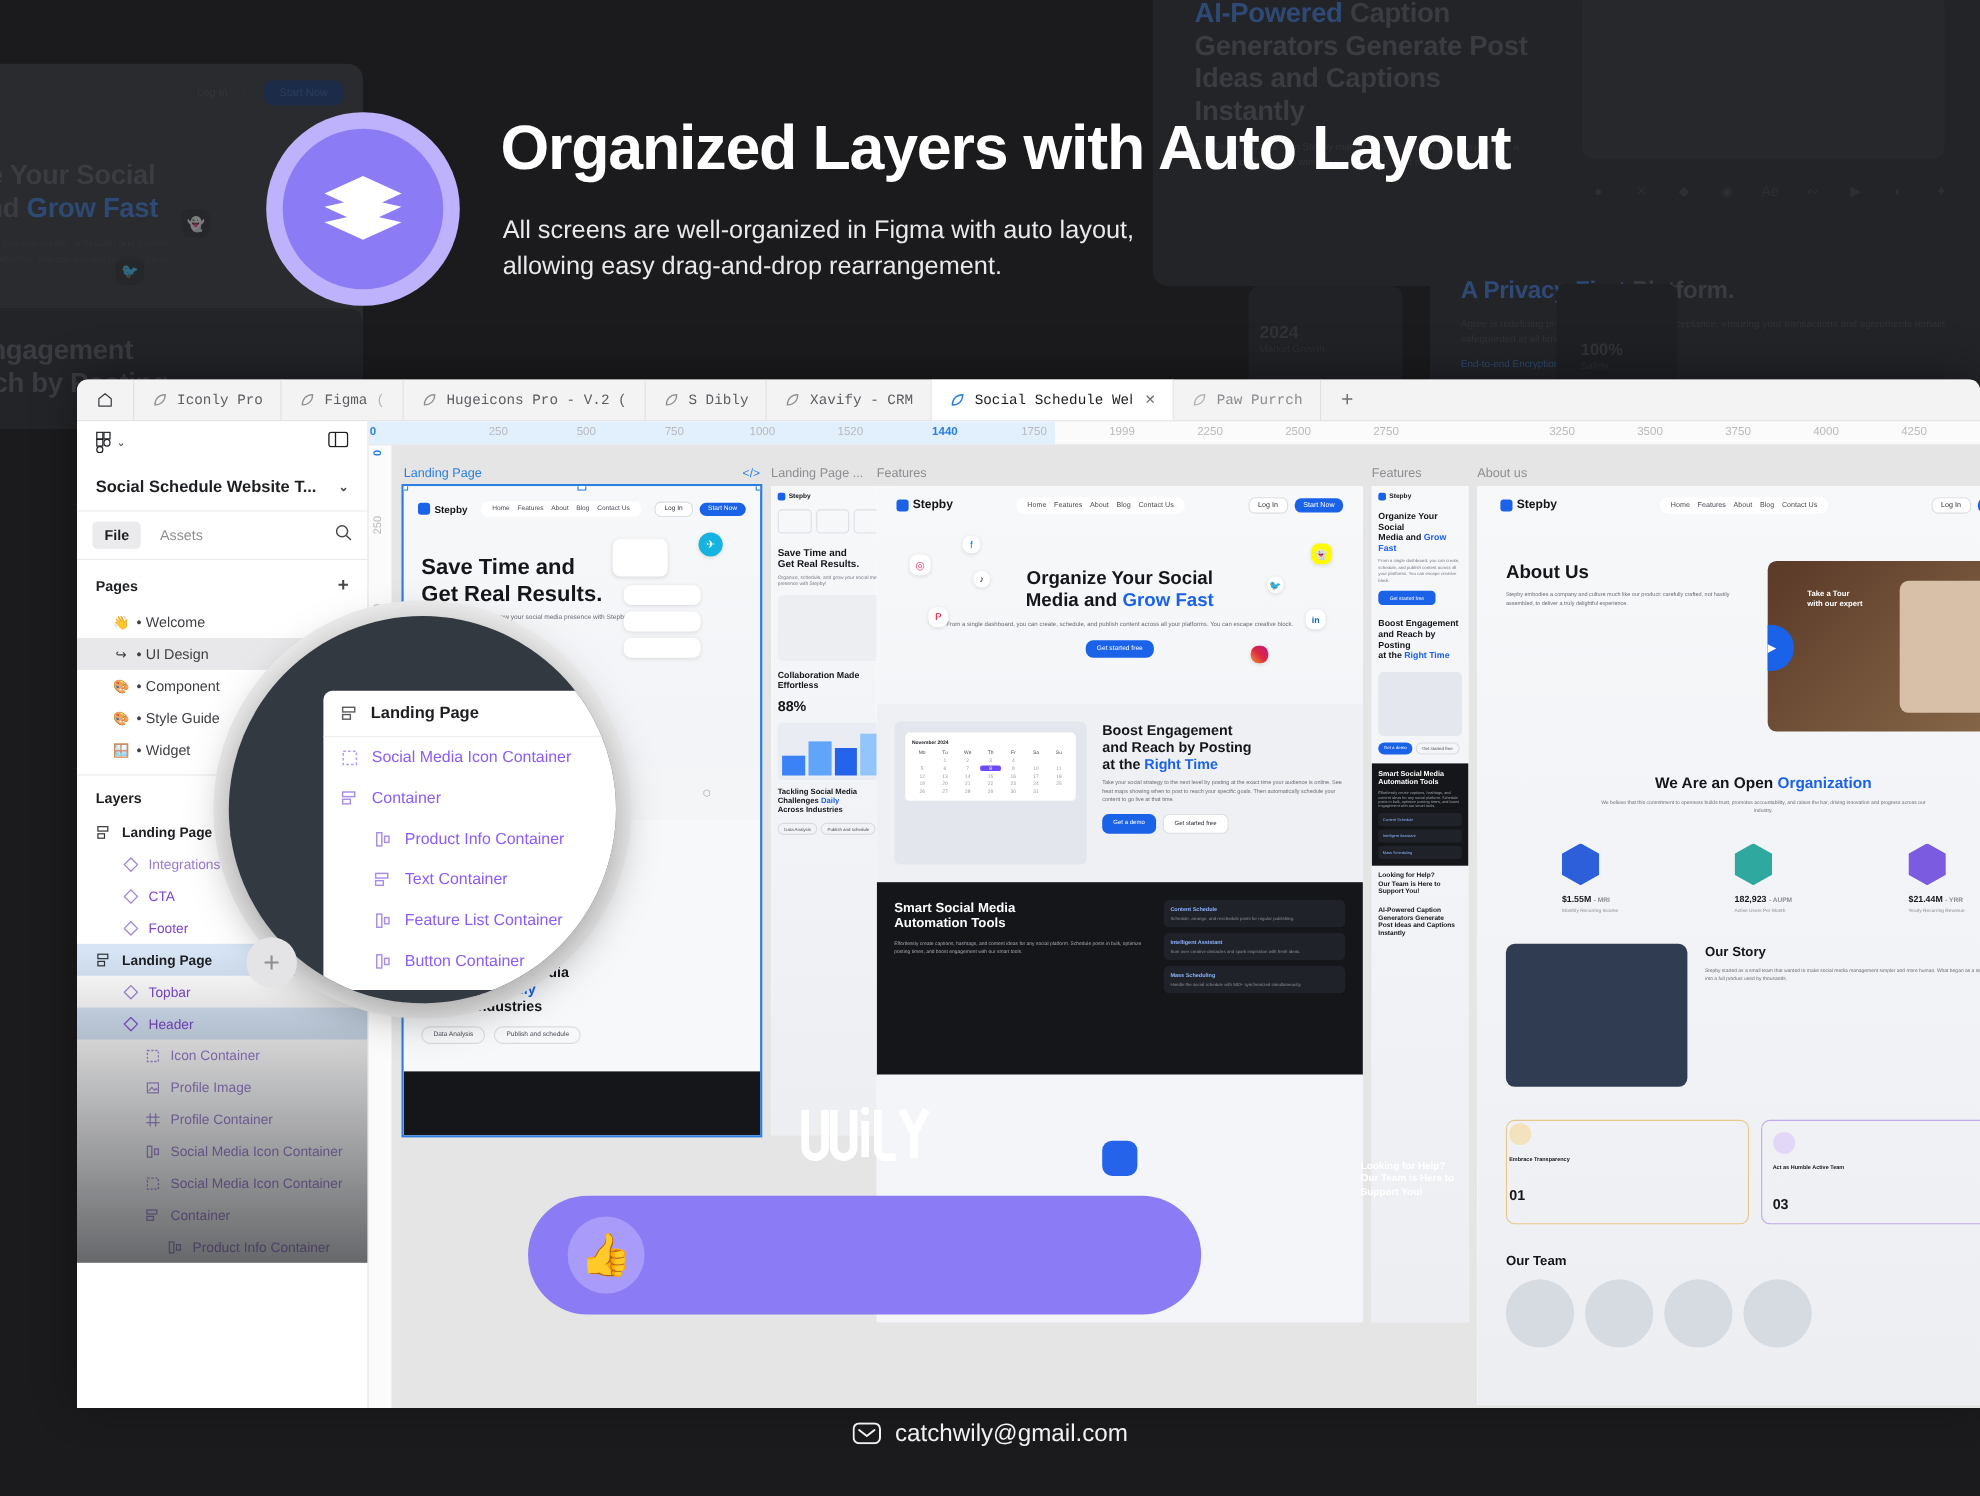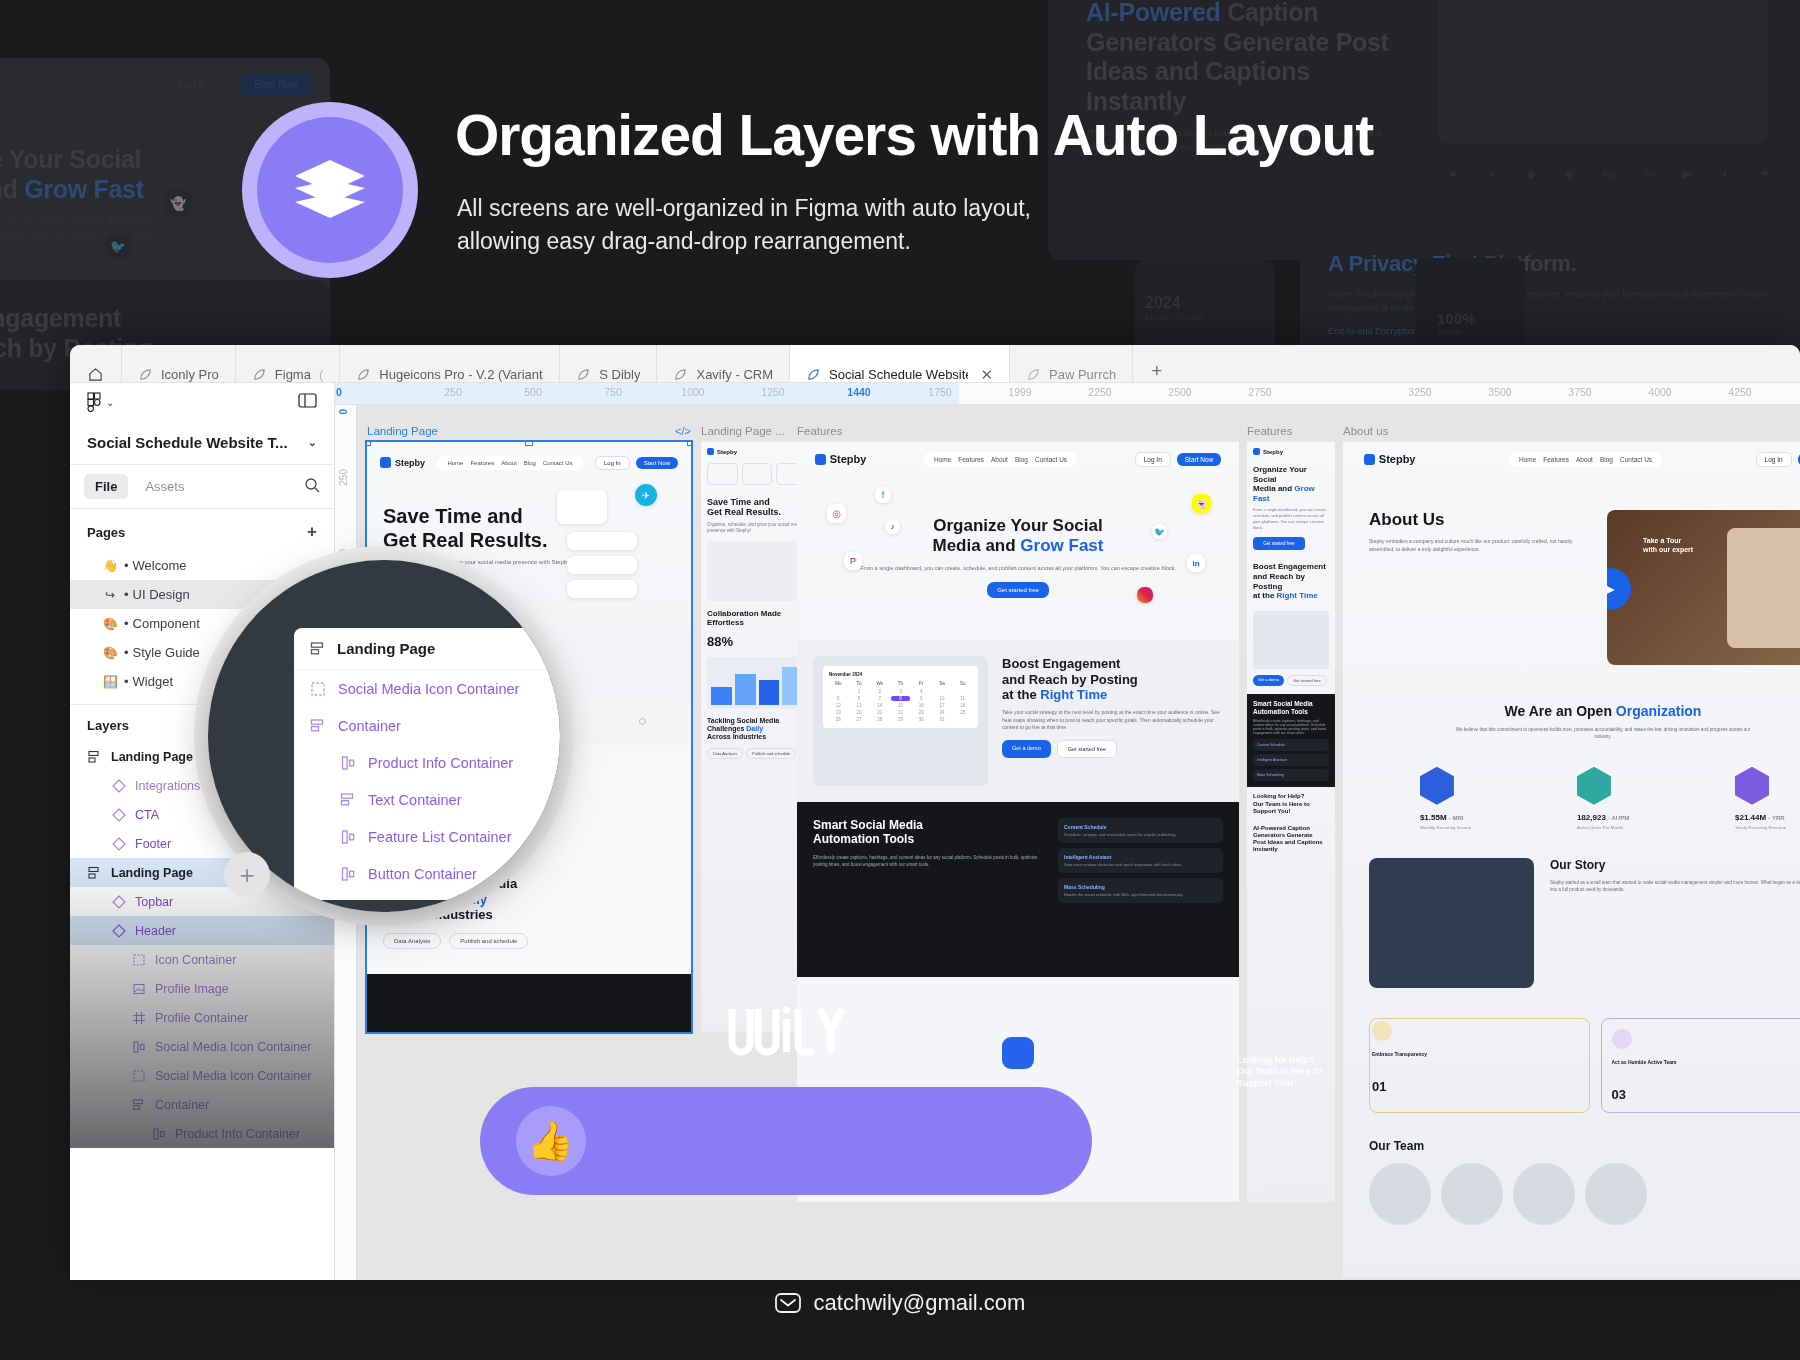--- a/index.html
+++ b/index.html
@@ -62,24 +62,25 @@
     background: #ffffff; border-radius: 10px 10px 0 0; overflow: hidden;
     z-index: 4; box-shadow: 0 -6px 40px rgba(0,0,0,.35);
   }
 
   
   .tabstrip {
     height: 38px; background: #f3f3f4; display: flex; align-items: stretch;
     border-bottom: 1px solid #e2e2e4;
   }
   .tab {
-    display: flex; align-items: flex-end; gap: 8px;
+    display: flex; align-items: center; gap: 8px;
     padding: 0 16px; font-size: 13px; color: #5b5d61;
     border-right: 1px solid #e0e0e2; white-space: nowrap; position: relative;
     max-width: 220px;
+    font-family: Liberation Mono, monospace;
   }
   .tab.home { padding: 0 18px; }
   .tab.active { background: #ffffff; color: #1c1d20; }
   .tab-label { overflow: hidden; text-overflow: clip; }
   .tab .tab-close { font-size: 15px; color:#6a6c70; margin-left: 4px; line-height: 1; }
   .tab.newtab { border-right: none; color: #6e7073; font-size: 19px; padding: 0 18px; }
   .fig-ico { width: 15px; height: 15px; flex: 0 0 15px; }
 
   
   .win-body { display: flex; height: 897px; }
@@ -540,21 +541,21 @@
     </div>
 
     <div class="canvas">
       <div class="ruler-h">
         <div class="seg-hl" style="left:0px; width:624px;"></div>
         <div class="rtick blue" style="left:4px;">0</div>
         <div class="rtick" style="left:118px;">250</div>
         <div class="rtick" style="left:198px;">500</div>
         <div class="rtick" style="left:278px;">750</div>
         <div class="rtick" style="left:358px;">1000</div>
-        <div class="rtick" style="left:438px;">1250</div>
+        <div class="rtick" style="left:438px;">1520</div>
         <div class="rtick blue" style="left:524px;">1440</div>
         <div class="rtick" style="left:605px;">1750</div>
         <div class="rtick" style="left:685px;">1999</div>
         <div class="rtick" style="left:765px;">2250</div>
         <div class="rtick" style="left:845px;">2500</div>
         <div class="rtick" style="left:925px;">2750</div>
         <div class="rtick" style="left:1005px;margin-top:44px;">3000</div>
         <div class="rtick" style="left:1085px;">3250</div>
         <div class="rtick" style="left:1165px;">3500</div>
         <div class="rtick" style="left:1245px;">3750</div>

